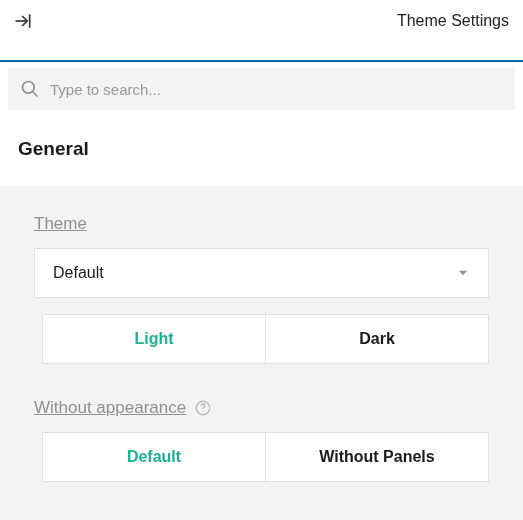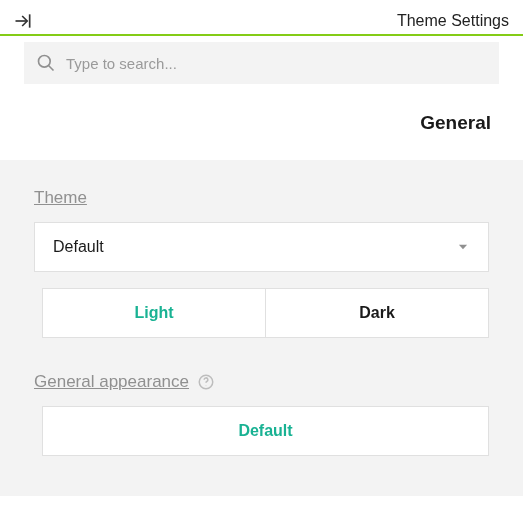--- a/index.html
+++ b/index.html
@@ -2,38 +2,38 @@
 <html><head>
 <meta charset="utf-8">
 <style>
   * { box-sizing: border-box; margin: 0; padding: 0; }
   html, body { width: 523px; height: 520px; font-family: "Segoe UI", Arial, sans-serif; background: #fff; overflow: hidden; }
 
   .header {
     display: flex;
     align-items: center;
     justify-content: space-between;
-    padding: 10px 14px 2px 12px;
+    padding: 10px 14px 28px 12px;
     background: #fff;
   }
   .collapse-icon {
     width: 22px; height: 22px;
     display: flex; align-items: center; justify-content: center;
     color: #333;
     cursor: pointer;
   }
   .header-title {
     font-size: 16px;
     color: #222;
     font-weight: 400;
   }
 
   .search-row {
-    border-top: 2px solid #84cc16;
-    padding: 6px 24px;
+    border-top: 2px solid #0369a1;
+    padding: 6px 8px;
     background: #fff;
   }
   .search-box {
     background: #f3f3f3;
     display: flex;
     align-items: center;
     height: 42px;
     padding: 0 12px;
     gap: 10px;
   }
@@ -51,21 +51,20 @@
     width: 100%;
   }
   .search-input::placeholder { color: #9a9a9a; }
 
   .section-title {
     font-size: 19px;
     font-weight: 700;
     color: #1a1a1a;
     padding: 22px 32px 26px 18px;
     background: #fff;
-    text-align: right;
   }
 
   .panel {
     background: #f3f3f3;
     padding: 28px 34px 40px 34px;
   }
 
   .field-label {
     font-size: 17px;
     color: #909090;
@@ -174,29 +173,32 @@
         <span>Light</span>
       </div>
       <div class="toggle-btn">
         <span>Dark</span>
       </div>
     </div>
   </div>
 
   <div class="field-group">
     <div class="field-label">
-      <span>General appearance</span>
+      <span>Without appearance</span>
       <span class="help-icon">
         <svg viewBox="0 0 24 24" width="18" height="18" fill="none" stroke="currentColor" stroke-width="2">
           <circle cx="12" cy="12" r="9"></circle>
           <path d="M9.5 9a2.5 2.5 0 1 1 3.5 2.3c-.8.4-1 .9-1 1.7"></path>
           <circle cx="12" cy="17" r="0.6" fill="currentColor" stroke="none"></circle>
         </svg>
       </span>
     </div>
     <div class="toggle-row">
       <div class="toggle-btn selected">
         <span>Default</span>
       </div>
+      <div class="toggle-btn">
+        <span>Without Panels</span>
+      </div>
     </div>
   </div>
 
 </div>
 
 </body></html>

